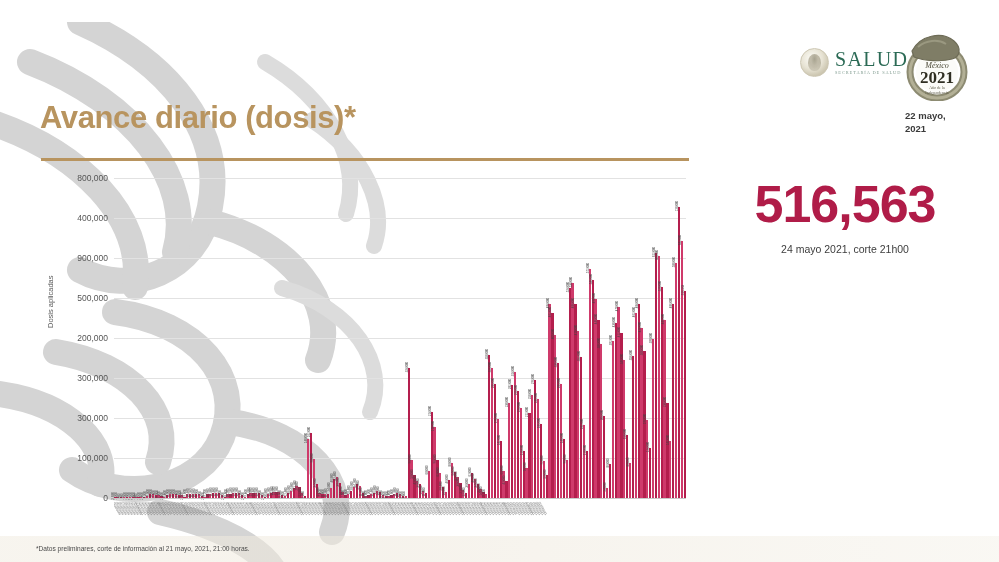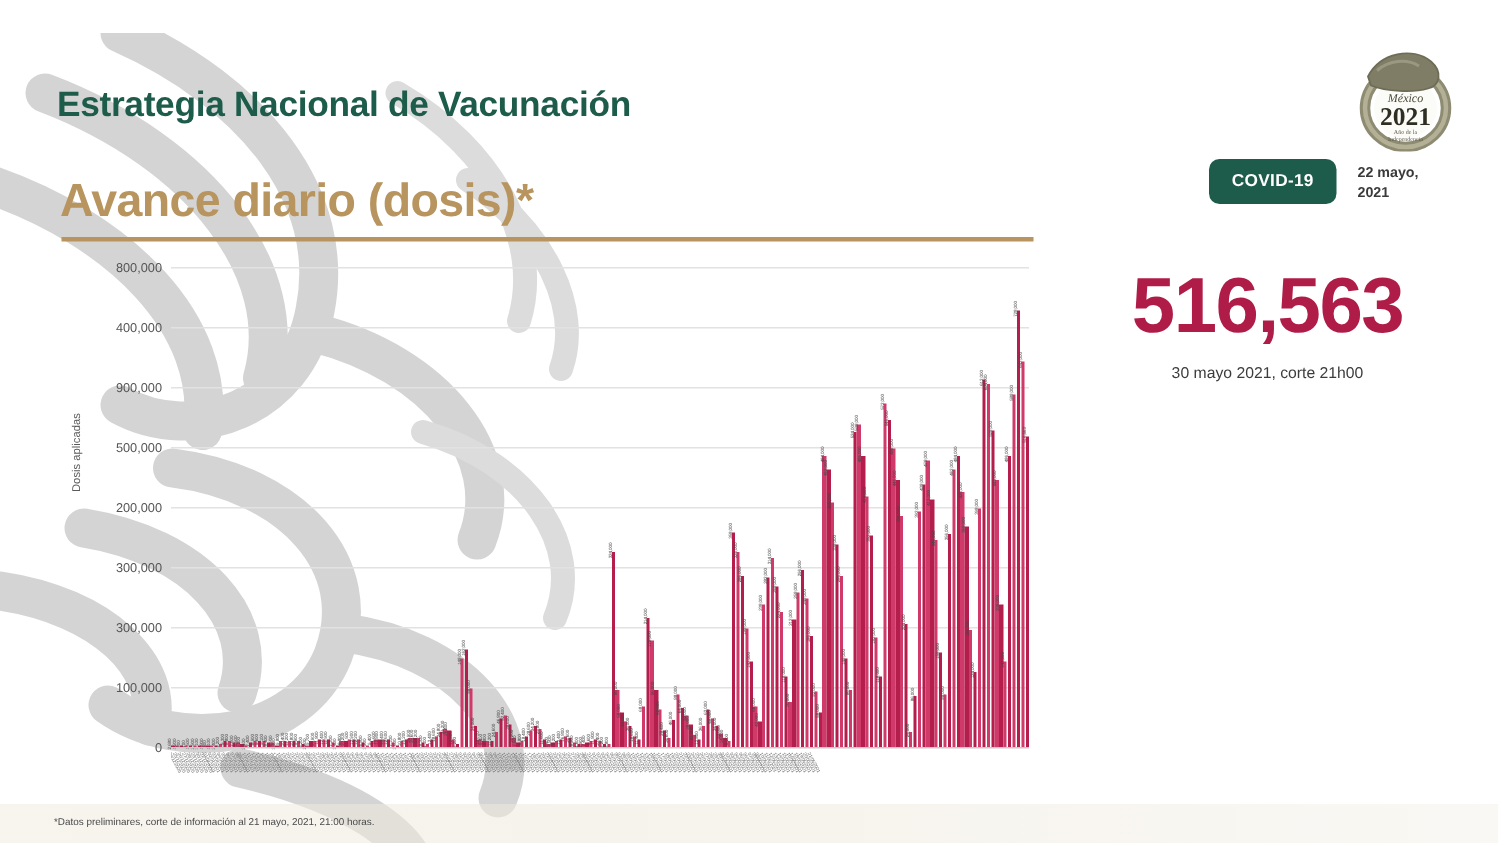--- a/index.html
+++ b/index.html
@@ -12,21 +12,21 @@
   #slide{position:absolute;inset:0;background:#fff;overflow:hidden;}
 
   
   .wm{position:absolute;left:0;top:22px;width:420px;height:540px;overflow:hidden;pointer-events:none;}
   .wm svg{position:absolute;left:-40px;top:-30px;}
 
   .topstrip{position:absolute;left:0;top:0;width:999px;height:22px;background:#ffffff;}
 
   
   .t1{position:absolute;left:38px;top:56px;font-size:23.5px;font-weight:bold;color:#1d5c4a;letter-spacing:-.2px;}
-  .t2{position:absolute;left:40px;top:116px;font-size:31px;font-weight:bold;color:#b8945f;letter-spacing:-.4px;}
+  .t2{position:absolute;left:40px;top:100px;font-size:31px;font-weight:bold;color:#b8945f;letter-spacing:-.4px;}
   .rule{position:absolute;left:41px;top:158px;width:648px;height:2.5px;background:#b8945f;}
 
   
   .salud{position:absolute;left:800px;top:48px;display:flex;align-items:center;gap:6px;}
   .salud .seal{width:27px;height:27px;border-radius:50%;
     background:radial-gradient(circle at 40% 35%,#fdfcf7 0%,#e7e3d4 45%,#cfc9b4 70%,#b7b199 100%);
     border:1px solid #cdc7b3;position:relative;}
   .salud .seal:after{content:"";position:absolute;left:7px;top:5px;width:13px;height:17px;
     background:
       radial-gradient(ellipse at 50% 30%,#9a9580 0%,#b9b3a0 40%,rgba(0,0,0,0) 60%),
@@ -94,49 +94,54 @@
       </g>
       <g fill="none" stroke="#dcdcdc" stroke-width="16" stroke-linecap="round">
         <path d="M305 70 C 370 108, 402 170, 386 222"></path>
         <path d="M352 128 C 404 162, 428 214, 414 254"></path>
         <path d="M322 296 C 392 316, 430 372, 410 420"></path>
       </g>
     </svg>
   </div>
   <div class="topstrip"></div>
 
-  <div class="t1">Estrategia Nacional de Vacunación</div>
   <div class="t2">Avance diario (dosis)*</div>
   <div class="rule"></div>
 
+  <div class="salud">
+    <span class="seal"></span>
+    <span class="wordmark">
+      <span class="w1">SALUD</span>
+      <span class="w2">SECRETARÍA DE SALUD</span>
+    </span>
+  </div>
 
   <div class="emblem">
     <svg width="70" height="72" viewBox="0 0 70 72" aria-hidden="true">
       <ellipse cx="35" cy="43" rx="27" ry="26" fill="none" stroke="#8d8b72" stroke-width="7"></ellipse>
       <ellipse cx="35" cy="43" rx="27" ry="26" fill="none" stroke="#b3b096" stroke-width="3"></ellipse>
       <ellipse cx="35" cy="43" rx="21" ry="20" fill="#fbfbf8"></ellipse>
       <path d="M10 22 C 18 6, 40 2, 52 12 C 60 19, 58 28, 50 30 C 40 33, 22 32, 12 28 Z" fill="#7f7d66" stroke="#6e6c57" stroke-width="1.2"></path>
       <path d="M16 18 C 24 11, 36 10, 44 15" fill="none" stroke="#9a9880" stroke-width="2"></path>
       <text x="35" y="39" font-family="Liberation Serif, serif" font-size="8" fill="#4a4836" text-anchor="middle" font-style="italic">México</text>
       <text x="35" y="54" font-family="Liberation Serif, serif" font-size="17" fill="#2f2e22" text-anchor="middle" font-weight="bold">2021</text>
       <text x="35" y="60" font-family="Liberation Serif, serif" font-size="4" fill="#5c5a46" text-anchor="middle">Año de la</text>
       <text x="35" y="65" font-family="Liberation Serif, serif" font-size="4" fill="#5c5a46" text-anchor="middle">Independencia</text>
     </svg>
   </div>
 
-  <div class="badge">COVID-19</div>
   <div class="hdate">
     <div>22 mayo,</div>
     <div>2021</div>
   </div>
 
   <div class="kpi">
     <div class="num">516,563</div>
     <div class="sub">
-      <div>30 mayo 2021, corte 21h00</div>
+      <div>24 mayo 2021, corte 21h00</div>
     </div>
   </div>
 
   <div class="chart">
     <div class="ylab">Dosis aplicadas</div>
     <div class="yticks" id="yticks">
         <div class="tk" style="top: 320px;">0</div>
         <div class="tk" style="top: 280px;">100,000</div>
         <div class="tk" style="top: 240px;">300,000</div>
         <div class="tk" style="top: 200px;">300,000</div>

